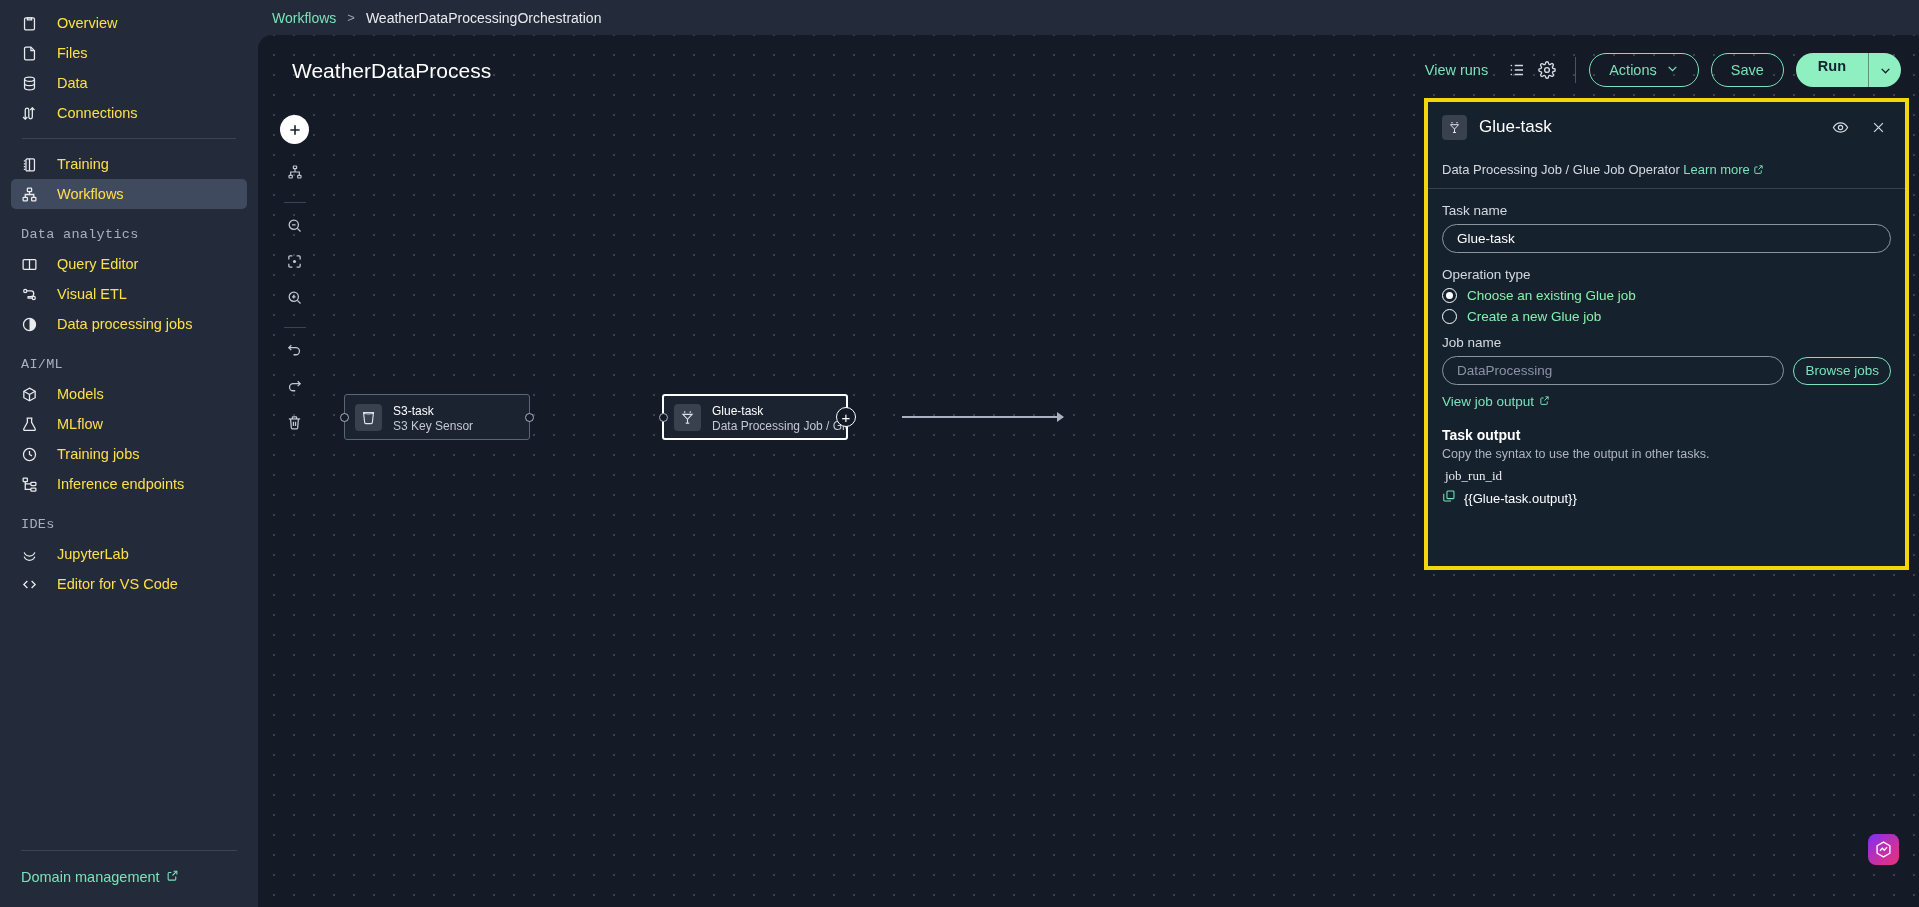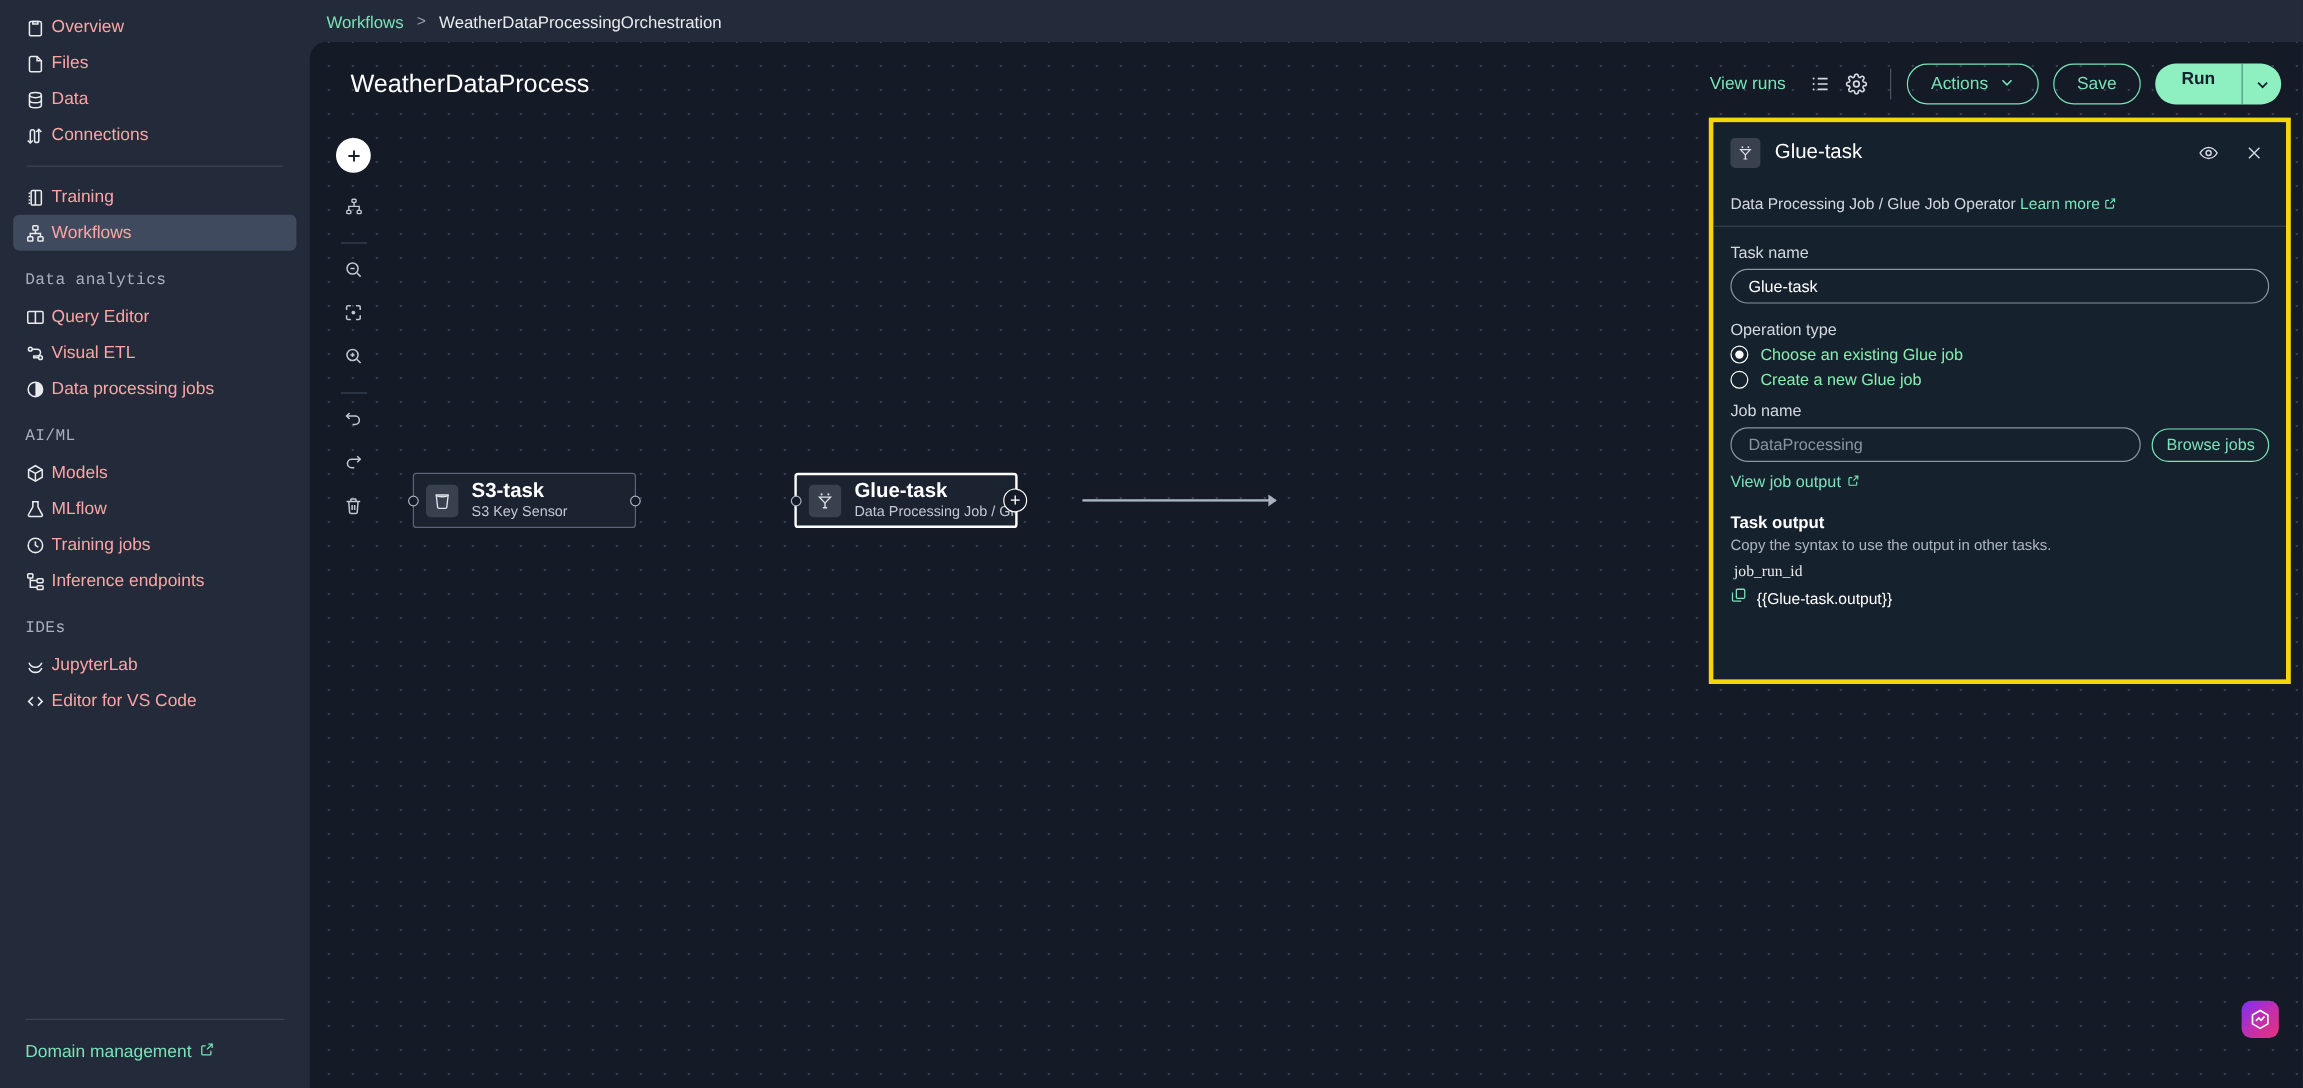--- a/index.html
+++ b/index.html
@@ -12,24 +12,24 @@
   body { position: relative; }
 
   
   #sidebar {
     position: absolute; left: 0; top: 0;
     width: 258px; height: 907px;
     background: #232b3b;
     padding-top: 8px;
   }
   .nav-item {
-    display: flex; align-items: center; gap: 5px;
+    display: flex; align-items: center; gap: 19px;
     height: 30px; margin: 0 11px; padding: 0 10px;
     border-radius: 5px;
-    color: #fca5a5; font-size: 14.5px;
+    color: #fde047; font-size: 14.5px;
     cursor: pointer; white-space: nowrap;
   }
   .nav-item.active { background: #404a5e; }
   .nav-ico { width: 17px; height: 17px; flex: 0 0 17px; display: block; }
   .nav-ico svg { width: 17px; height: 17px; display: block; }
   .nav-sep {
     height: 1px; background: #3b4455; margin: 10px 22px 10px 22px;
   }
   .nav-group {
     color: #a8b0bd; font-size: 13.5px;
@@ -132,21 +132,21 @@
     position: absolute; height: 46px; width: 186px;
     background: #1b2230; border: 1px solid #5a6578; border-radius: 3px;
     display: flex; align-items: center; padding-left: 10px; gap: 11px;
   }
   .node.selected { border: 2px solid #ffffff; }
   .node-ico {
     width: 27px; height: 27px; flex: 0 0 27px; border-radius: 4px;
     background: #39414f; display: flex; align-items: center; justify-content: center;
   }
   .node-txt { overflow: hidden; }
-  .node-title { color: #ffffff; font-size: 17px; font-weight: bold; line-height: 16px; }
+  .node-title { color: #ffffff; font-size: 12px; font-weight: normal; line-height: 16px; }
   .node-sub { color: #c3c9d2; font-size: 12px; line-height: 15px; white-space: nowrap; }
   .port {
     position: absolute; width: 9px; height: 9px; border-radius: 50%;
     background: #141a26; border: 1.4px solid #aab2c0; top: 50%; margin-top: -4.5px;
   }
   .port.in { left: -5px; }
   .port.out { right: -5px; }
   .plus-port {
     position: absolute; right: -10px; top: 50%; margin-top: -10px;
     width: 20px; height: 20px; border-radius: 50%;

